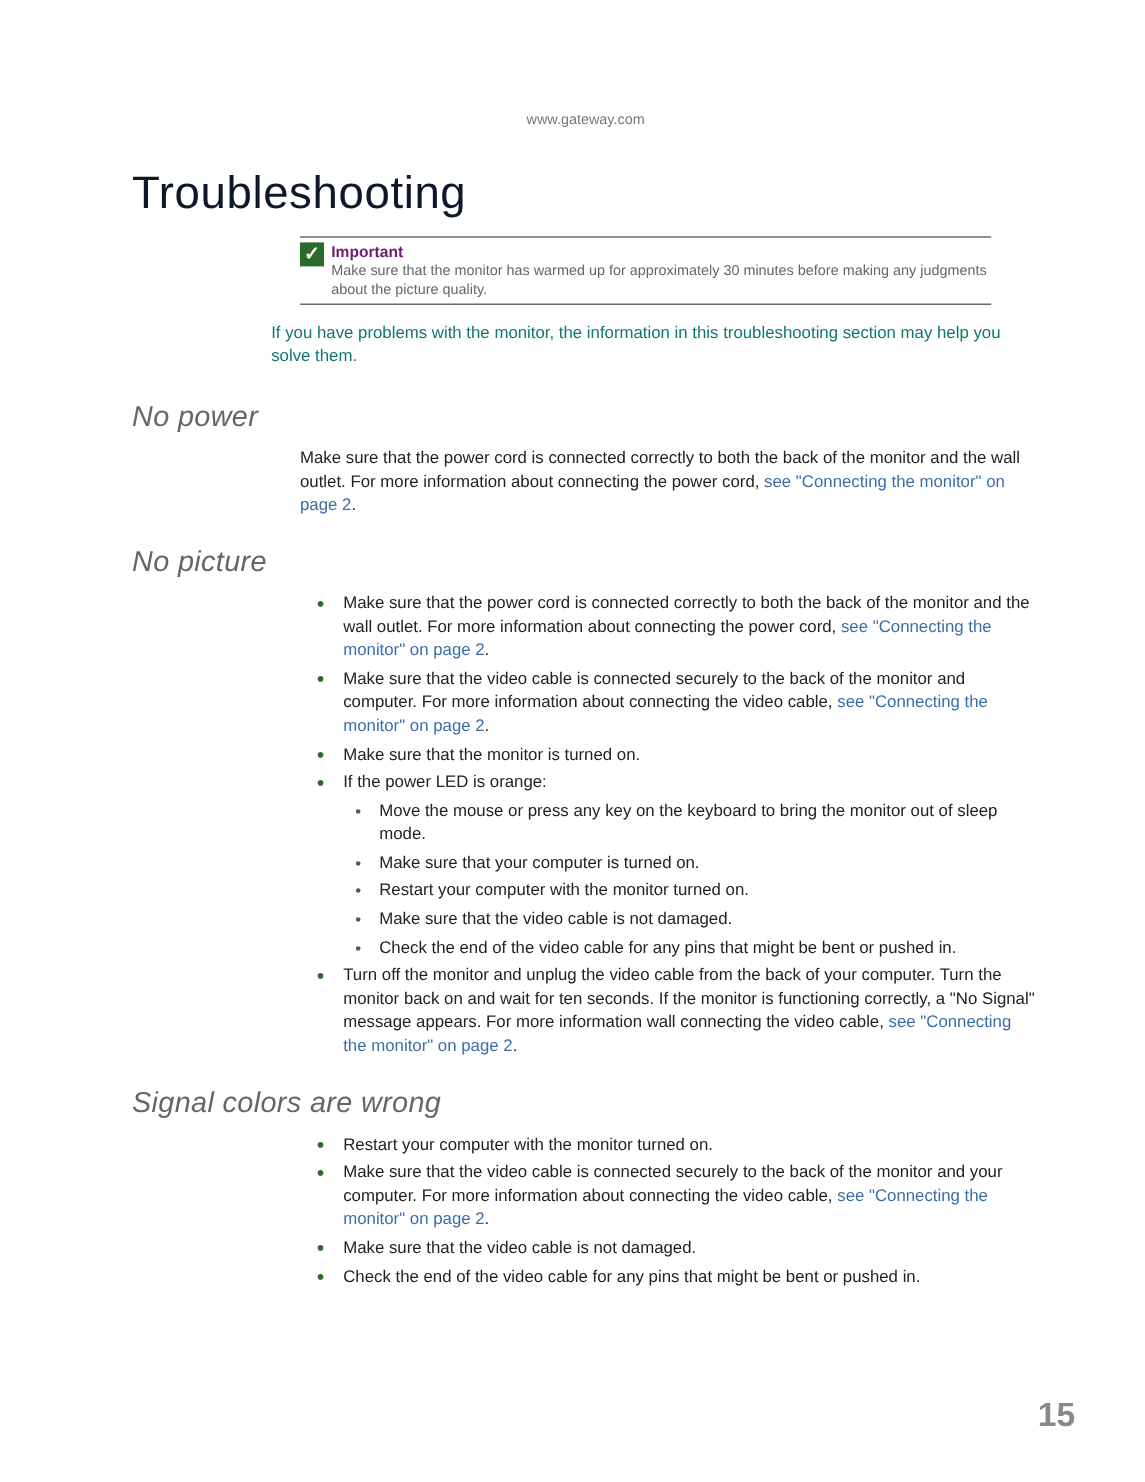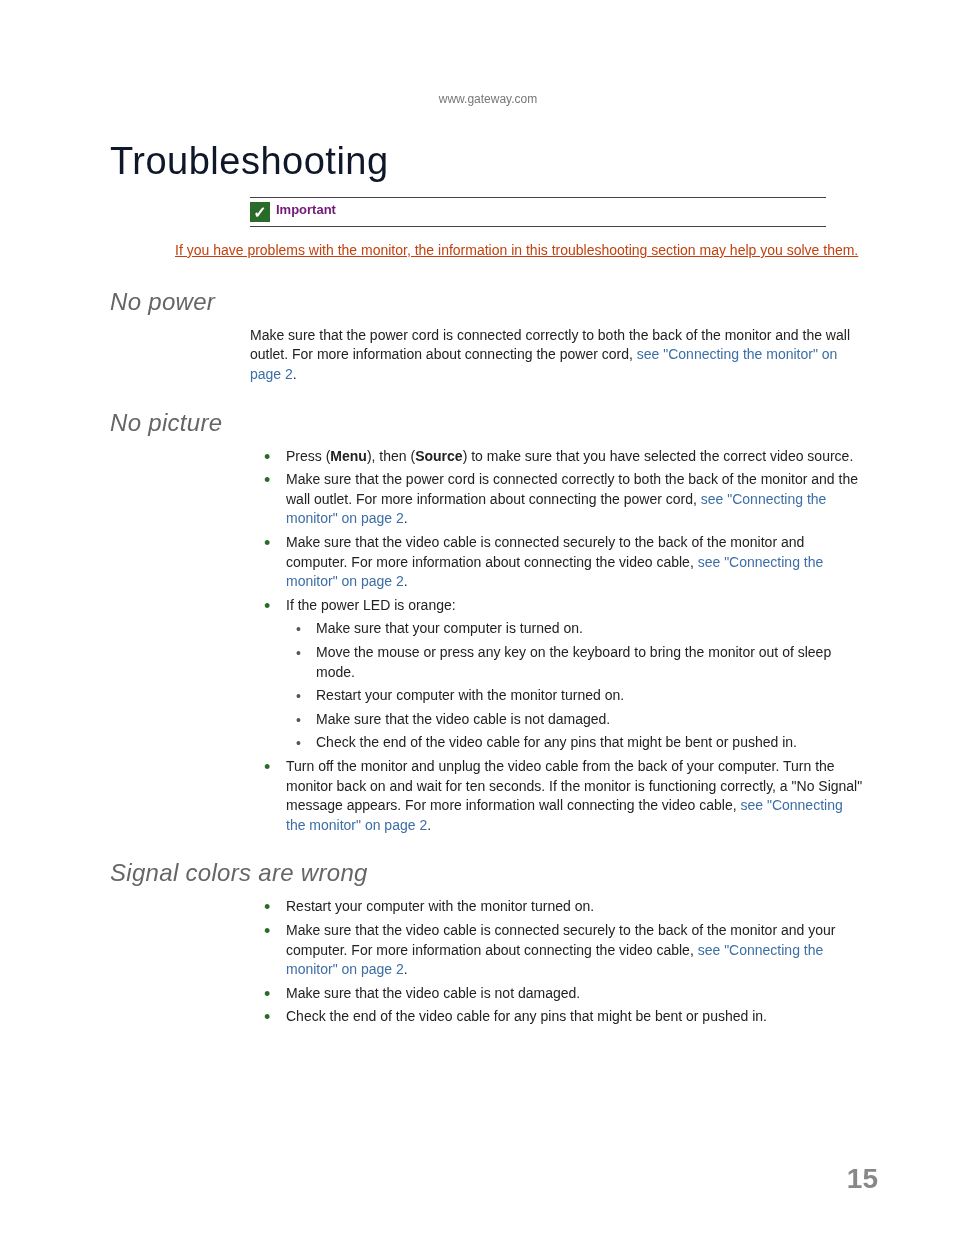--- a/index.html
+++ b/index.html
@@ -47,26 +47,25 @@
     color: #fff;
     display: inline-flex;
     align-items: center; justify-content: center;
     font-size: 16px;
     font-weight: bold;
     flex: none;
   }
   .callout-title { font-weight: bold; color: #701a75; font-size: 13px; }
   .callout-text { color: #666; font-size: 12px; line-height: 1.35; }
   .intro {
-    margin-left: 65px;
+    margin-left: 116px;
     font-size: 14px;
-    color: #c2410c;
+    color: #0f766e;
     line-height: 1.35;
     margin-bottom: 28px;
-    text-decoration: underline;
   }
   h2.section {
     font-size: 24px;
     font-weight: 300;
     color: #666;
     margin-bottom: 10px;
     letter-spacing: 0.3px;
     font-style: italic;
   }
   .body-para {
@@ -112,65 +111,64 @@
     left: 10px;
     color: #555;
     font-size: 14px;
     line-height: 1;
     top: 3px;
   }
   .b { font-weight: bold; }
   .page-num {
     position: absolute;
     bottom: 40px;
-    right: 76px;
+    right: 58px;
     font-size: 28px;
     font-weight: bold;
     color: #888;
   }
 </style>
 </head>
 <body>
 
 <div class="url-header">www.gateway.com</div>
 
 <h1 class="page-title">Troubleshooting</h1>
 
 <div class="callout">
   <div class="callout-head">
     <span class="check-icon">✓</span>
     <div>
       <span class="callout-title">Important</span><br>
+      <span class="callout-text">Make sure that the monitor has warmed up for approximately 30 minutes before making any judgments about the picture quality.</span>
     </div>
   </div>
 </div>
 
 <p class="intro">If you have problems with the monitor, the information in this troubleshooting section may help you solve them.</p>
 
 <h2 class="section">No power</h2>
 <p class="body-para">
   <span>Make sure that the power cord is connected correctly to both the back of the monitor and the wall outlet. For more information about connecting the power cord, </span><span class="link">see "Connecting the monitor" on page 2</span><span>.</span>
 </p>
 
 <h2 class="section">No picture</h2>
 <ul class="bullets">
   <li>
-    <span>Press (</span><span class="b">Menu</span><span>), then (</span><span class="b">Source</span><span>) to make sure that you have selected the correct video source.</span>
-  </li>
-  <li>
     <span>Make sure that the power cord is connected correctly to both the back of the monitor and the wall outlet. For more information about connecting the power cord, </span><span class="link">see "Connecting the monitor" on page 2</span><span>.</span>
   </li>
   <li>
     <span>Make sure that the video cable is connected securely to the back of the monitor and computer. For more information about connecting the video cable, </span><span class="link">see "Connecting the monitor" on page 2</span><span>.</span>
   </li>
+  <li>Make sure that the monitor is turned on.</li>
   <li>
     <span>If the power LED is orange:</span>
     <ul class="sub">
+      <li>Move the mouse or press any key on the keyboard to bring the monitor out of sleep mode.</li>
       <li>Make sure that your computer is turned on.</li>
-      <li>Move the mouse or press any key on the keyboard to bring the monitor out of sleep mode.</li>
       <li>Restart your computer with the monitor turned on.</li>
       <li>Make sure that the video cable is not damaged.</li>
       <li>Check the end of the video cable for any pins that might be bent or pushed in.</li>
     </ul>
   </li>
   <li>
     <span>Turn off the monitor and unplug the video cable from the back of your computer. Turn the monitor back on and wait for ten seconds. If the monitor is functioning correctly, a "No Signal" message appears. For more information wall connecting the video cable, </span><span class="link">see "Connecting the monitor" on page 2</span><span>.</span>
   </li>
 </ul>
 

